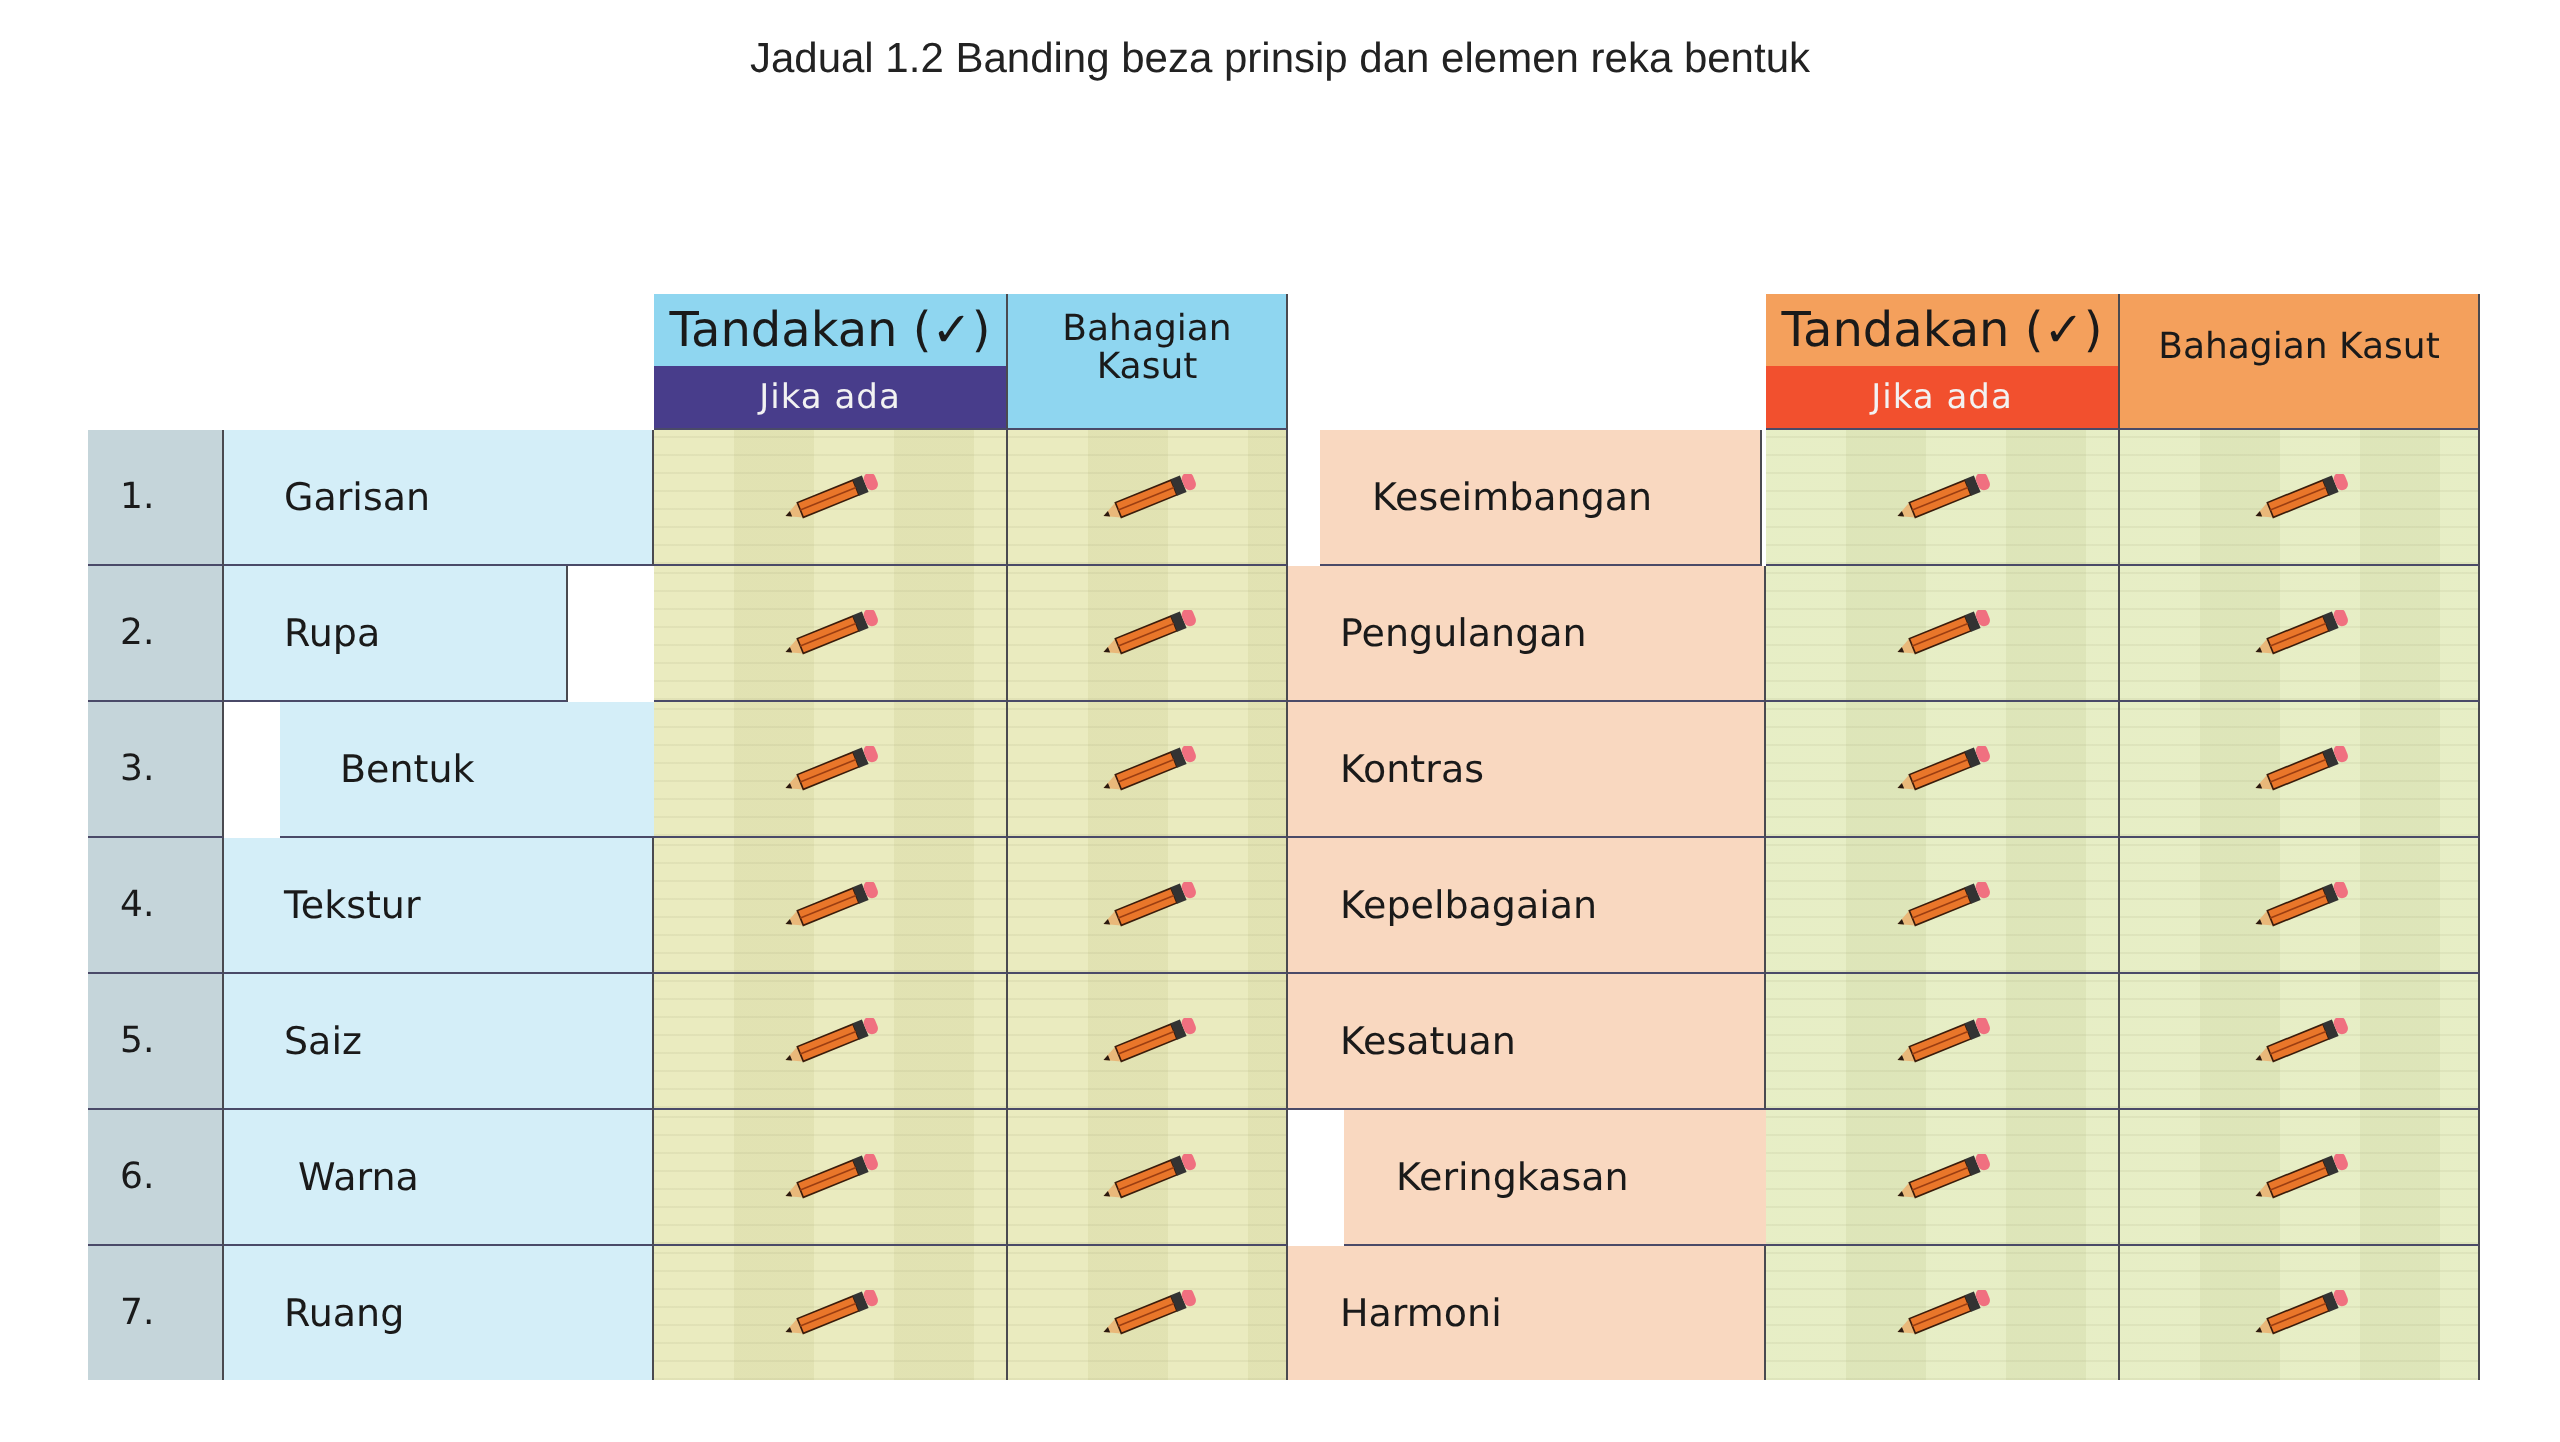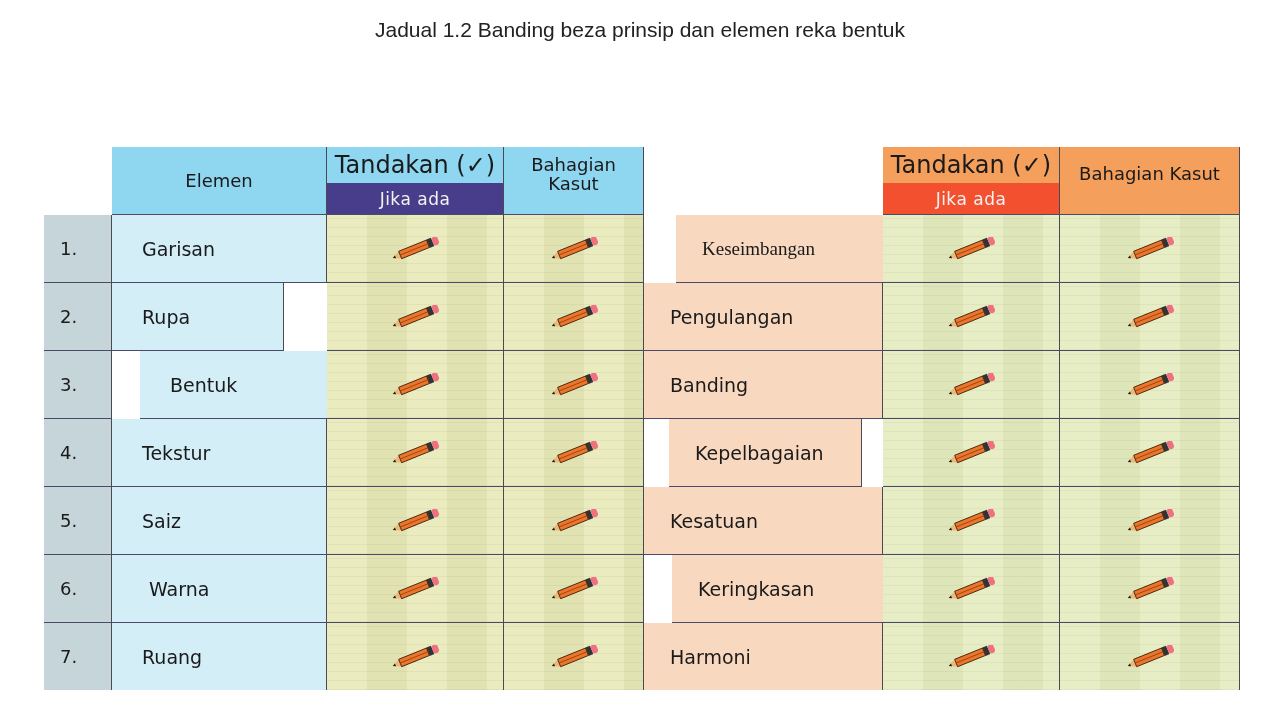--- a/index.html
+++ b/index.html
@@ -55,21 +55,20 @@
   .pencil { width: 56px; height: 24px; display: block; }
 </style>
 </head>
 <body>
 
 <div class="caption">Jadual 1.2  Banding beza prinsip dan elemen reka bentuk</div>
 
 <div class="table">
 
 
-  <div class="cell hdr blue-hdr" style="left:68px;top:69px;width:215px;height:68px;">Elemen</div>
   <div class="cell tick-hdr blue-hdr" style="left:283px;top:69px;width:177px;height:68px;">
     <div class="tick-top">Tandakan (✓)</div>
     <div class="tick-bot purple">Jika ada</div>
   </div>
   <div class="cell hdr blue-hdr" style="left:460px;top:69px;width:140px;height:68px;padding-bottom:14px;">Bahagian Kasut</div>
   <div class="cell tick-hdr orange-hdr" style="left:839px;top:69px;width:177px;height:68px;">
     <div class="tick-top">Tandakan (✓)</div>
     <div class="tick-bot red">Jika ada</div>
   </div>
   <div class="cell hdr orange-hdr" style="left:1016px;top:69px;width:180px;height:68px;padding-bottom:14px;">Bahagian Kasut</div>
@@ -94,21 +93,21 @@
           <g transform="rotate(-22 28 12)">
             <polygon points="4,12 12,8 12,16" fill="#e9b87a"></polygon>
             <polygon points="4,12 7,10.5 7,13.5" fill="#2a1a10"></polygon>
             <rect x="12" y="8" width="30" height="8" fill="#e9762a" stroke="#3a1c0c" stroke-width="0.8"></rect>
             <line x1="12" y1="12" x2="42" y2="12" stroke="#9b3e12" stroke-width="0.8"></line>
             <rect x="42" y="7.5" width="5" height="9" fill="#333"></rect>
             <rect x="47" y="7.5" width="6" height="9" rx="3" fill="#f07080"></rect>
           </g>
         </svg>
       </div>
-  <div class="cell prin-cell" style="left: 632px; width: 221px; top: 137px; height: 68px; font-family: Liberation Serif, serif;">Keseimbangan</div>
+  <div class="cell prin-cell" style="left: 616px; width: 221px; top: 137px; height: 68px;">Keseimbangan</div>
   <div class="cell pencil-cell paper green" style="left: 839px; width: 177px; top: 137px; height: 68px;">
         <svg class="pencil" viewBox="0 0 56 24">
           <g transform="rotate(-22 28 12)">
             <polygon points="4,12 12,8 12,16" fill="#e9b87a"></polygon>
             <polygon points="4,12 7,10.5 7,13.5" fill="#2a1a10"></polygon>
             <rect x="12" y="8" width="30" height="8" fill="#e9762a" stroke="#3a1c0c" stroke-width="0.8"></rect>
             <line x1="12" y1="12" x2="42" y2="12" stroke="#9b3e12" stroke-width="0.8"></line>
             <rect x="42" y="7.5" width="5" height="9" fill="#333"></rect>
             <rect x="47" y="7.5" width="6" height="9" rx="3" fill="#f07080"></rect>
           </g>
@@ -198,21 +197,21 @@
           <g transform="rotate(-22 28 12)">
             <polygon points="4,12 12,8 12,16" fill="#e9b87a"></polygon>
             <polygon points="4,12 7,10.5 7,13.5" fill="#2a1a10"></polygon>
             <rect x="12" y="8" width="30" height="8" fill="#e9762a" stroke="#3a1c0c" stroke-width="0.8"></rect>
             <line x1="12" y1="12" x2="42" y2="12" stroke="#9b3e12" stroke-width="0.8"></line>
             <rect x="42" y="7.5" width="5" height="9" fill="#333"></rect>
             <rect x="47" y="7.5" width="6" height="9" rx="3" fill="#f07080"></rect>
           </g>
         </svg>
       </div>
-  <div class="cell prin-cell" style="left: 600px; width: 239px; top: 273px; height: 68px;">Banding</div>
+  <div class="cell prin-cell" style="left: 600px; width: 239px; top: 273px; height: 68px;">Kontras</div>
   <div class="cell pencil-cell paper green" style="left: 839px; width: 177px; top: 273px; height: 68px;">
         <svg class="pencil" viewBox="0 0 56 24">
           <g transform="rotate(-22 28 12)">
             <polygon points="4,12 12,8 12,16" fill="#e9b87a"></polygon>
             <polygon points="4,12 7,10.5 7,13.5" fill="#2a1a10"></polygon>
             <rect x="12" y="8" width="30" height="8" fill="#e9762a" stroke="#3a1c0c" stroke-width="0.8"></rect>
             <line x1="12" y1="12" x2="42" y2="12" stroke="#9b3e12" stroke-width="0.8"></line>
             <rect x="42" y="7.5" width="5" height="9" fill="#333"></rect>
             <rect x="47" y="7.5" width="6" height="9" rx="3" fill="#f07080"></rect>
           </g>
@@ -250,21 +249,21 @@
           <g transform="rotate(-22 28 12)">
             <polygon points="4,12 12,8 12,16" fill="#e9b87a"></polygon>
             <polygon points="4,12 7,10.5 7,13.5" fill="#2a1a10"></polygon>
             <rect x="12" y="8" width="30" height="8" fill="#e9762a" stroke="#3a1c0c" stroke-width="0.8"></rect>
             <line x1="12" y1="12" x2="42" y2="12" stroke="#9b3e12" stroke-width="0.8"></line>
             <rect x="42" y="7.5" width="5" height="9" fill="#333"></rect>
             <rect x="47" y="7.5" width="6" height="9" rx="3" fill="#f07080"></rect>
           </g>
         </svg>
       </div>
-  <div class="cell prin-cell" style="left: 600px; width: 193px; top: 341px; height: 68px; margin-left: 25px;">Kepelbagaian</div>
+  <div class="cell prin-cell" style="left: 600px; width: 239px; top: 341px; height: 68px;">Kepelbagaian</div>
   <div class="cell pencil-cell paper green" style="left: 839px; width: 177px; top: 341px; height: 68px;">
         <svg class="pencil" viewBox="0 0 56 24">
           <g transform="rotate(-22 28 12)">
             <polygon points="4,12 12,8 12,16" fill="#e9b87a"></polygon>
             <polygon points="4,12 7,10.5 7,13.5" fill="#2a1a10"></polygon>
             <rect x="12" y="8" width="30" height="8" fill="#e9762a" stroke="#3a1c0c" stroke-width="0.8"></rect>
             <line x1="12" y1="12" x2="42" y2="12" stroke="#9b3e12" stroke-width="0.8"></line>
             <rect x="42" y="7.5" width="5" height="9" fill="#333"></rect>
             <rect x="47" y="7.5" width="6" height="9" rx="3" fill="#f07080"></rect>
           </g>

